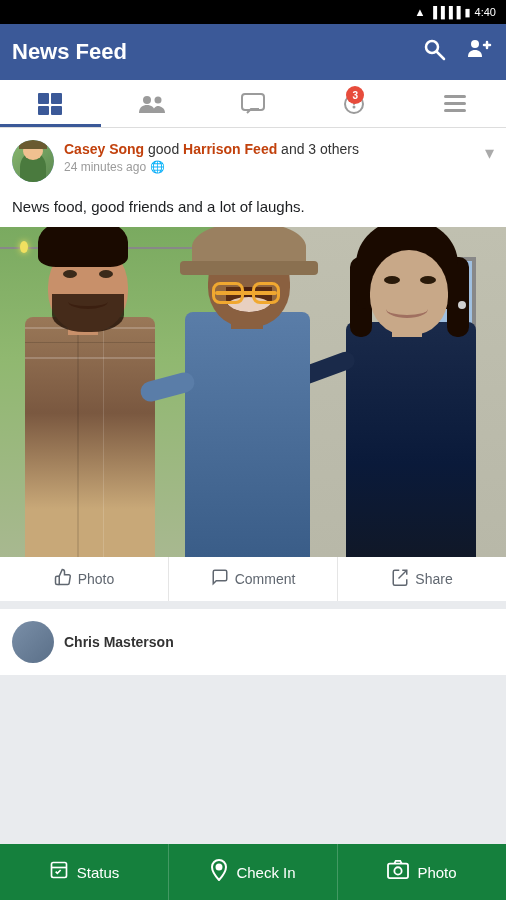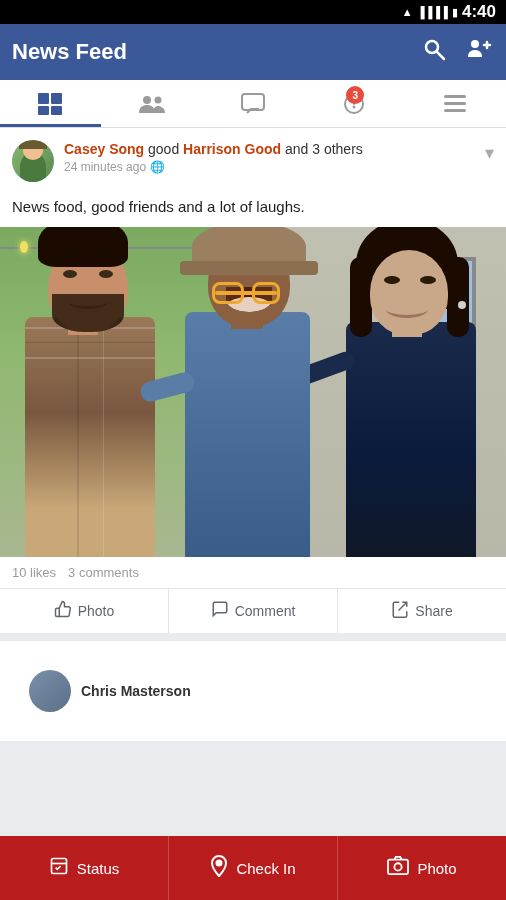--- a/index.html
+++ b/index.html
@@ -22,22 +22,22 @@
       padding: 0 10px;
       gap: 6px;
     }
     .status-bar-icons {
       display: flex;
       align-items: center;
       gap: 4px;
     }
     .status-time {
       color: #fff;
-      font-size: 17px;
-      font-weight: 700;
+      font-size: 11px;
+      font-weight: 400;
     }
     .signal-icon, .wifi-icon, .battery-icon {
       color: #fff;
       font-size: 11px;
     }
 
     
     .top-nav {
       background: #3b5998;
       height: 56px;
@@ -223,21 +223,21 @@
     .action-btn:last-child {
       border-right: none;
     }
     .action-icon {
       font-size: 16px;
     }
 
     
     .post-peek {
       background: #fff;
-      padding: 29px;
+      padding: 12px;
       display: flex;
       align-items: center;
       gap: 10px;
     }
     .peek-avatar {
       width: 42px;
       height: 42px;
       border-radius: 50%;
       background: #7a8fa8;
       flex-shrink: 0;
@@ -247,22 +247,22 @@
       font-size: 14px;
       color: #333;
     }
 
     
     .bottom-bar {
       position: absolute;
       bottom: 0;
       left: 0;
       right: 0;
-      height: 64px;
-      background: #b91c1c;
+      height: 56px;
+      background: #15803d;
       display: flex;
       align-items: stretch;
     }
     .bottom-action {
       flex: 1;
       display: flex;
       align-items: center;
       justify-content: center;
       gap: 8px;
       cursor: pointer;
@@ -360,21 +360,21 @@
         <div style="width:100%;height:100%;background:linear-gradient(135deg,#8ab870,#5a8850);position:relative;overflow:hidden;border-radius:50%;">
           <div style="position:absolute;bottom:0;left:8px;width:26px;height:30px;background:#4a7a3e;border-radius:50% 50% 0 0;"></div>
           <div style="position:absolute;bottom:22px;left:11px;width:20px;height:18px;background:#f0c090;border-radius:50%;"></div>
           <div style="position:absolute;bottom:33px;left:7px;width:28px;height:10px;background:#6a5a30;border-radius:50% 50% 0 0;"></div>
         </div>
       </div>
       <div class="post-meta">
         <div class="post-author">
           <span class="post-author-name">Casey Song</span>
           <span> good </span>
-          <span class="post-author-name">Harrison Good</span>
+          <span class="post-author-name">Harrison Feed</span>
           <span> and </span>
           <span>3 others</span>
         </div>
         <div class="post-time">
           <span>24 minutes ago</span>
           <span class="globe-icon">🌐</span>
         </div>
       </div>
       <span class="dropdown-arrow">▾</span>
     </div>
@@ -468,24 +468,20 @@
 
           <div style="position:absolute;bottom:220px;left:24px;width:22px;height:80px;background:#1a0a00;border-radius:10px;z-index:0;"></div>
           <div style="position:absolute;bottom:220px;right:32px;width:22px;height:80px;background:#1a0a00;border-radius:10px;z-index:0;"></div>
 
           <div style="position:absolute;bottom:248px;right:35px;width:8px;height:8px;background:#d0d0d0;border-radius:50%;"></div>
         </div>
 
       </div>
     </div>
 
-    <div class="post-stats">
-      <span>10 likes</span>
-      <span>3 comments</span>
-    </div>
 
     <div class="post-actions">
       <div class="action-btn">
         <span class="action-icon">
           <svg width="18" height="18" viewBox="0 0 24 24" fill="none" stroke="#606770" stroke-width="2">
             <path d="M14 9V5a3 3 0 0 0-3-3l-4 9v11h11.28a2 2 0 0 0 2-1.7l1.38-9a2 2 0 0 0-2-2.3H14z"></path>
             <path d="M7 22H4a2 2 0 0 1-2-2v-7a2 2 0 0 1 2-2h3"></path>
           </svg>
         </span>
         <span>Photo</span>

